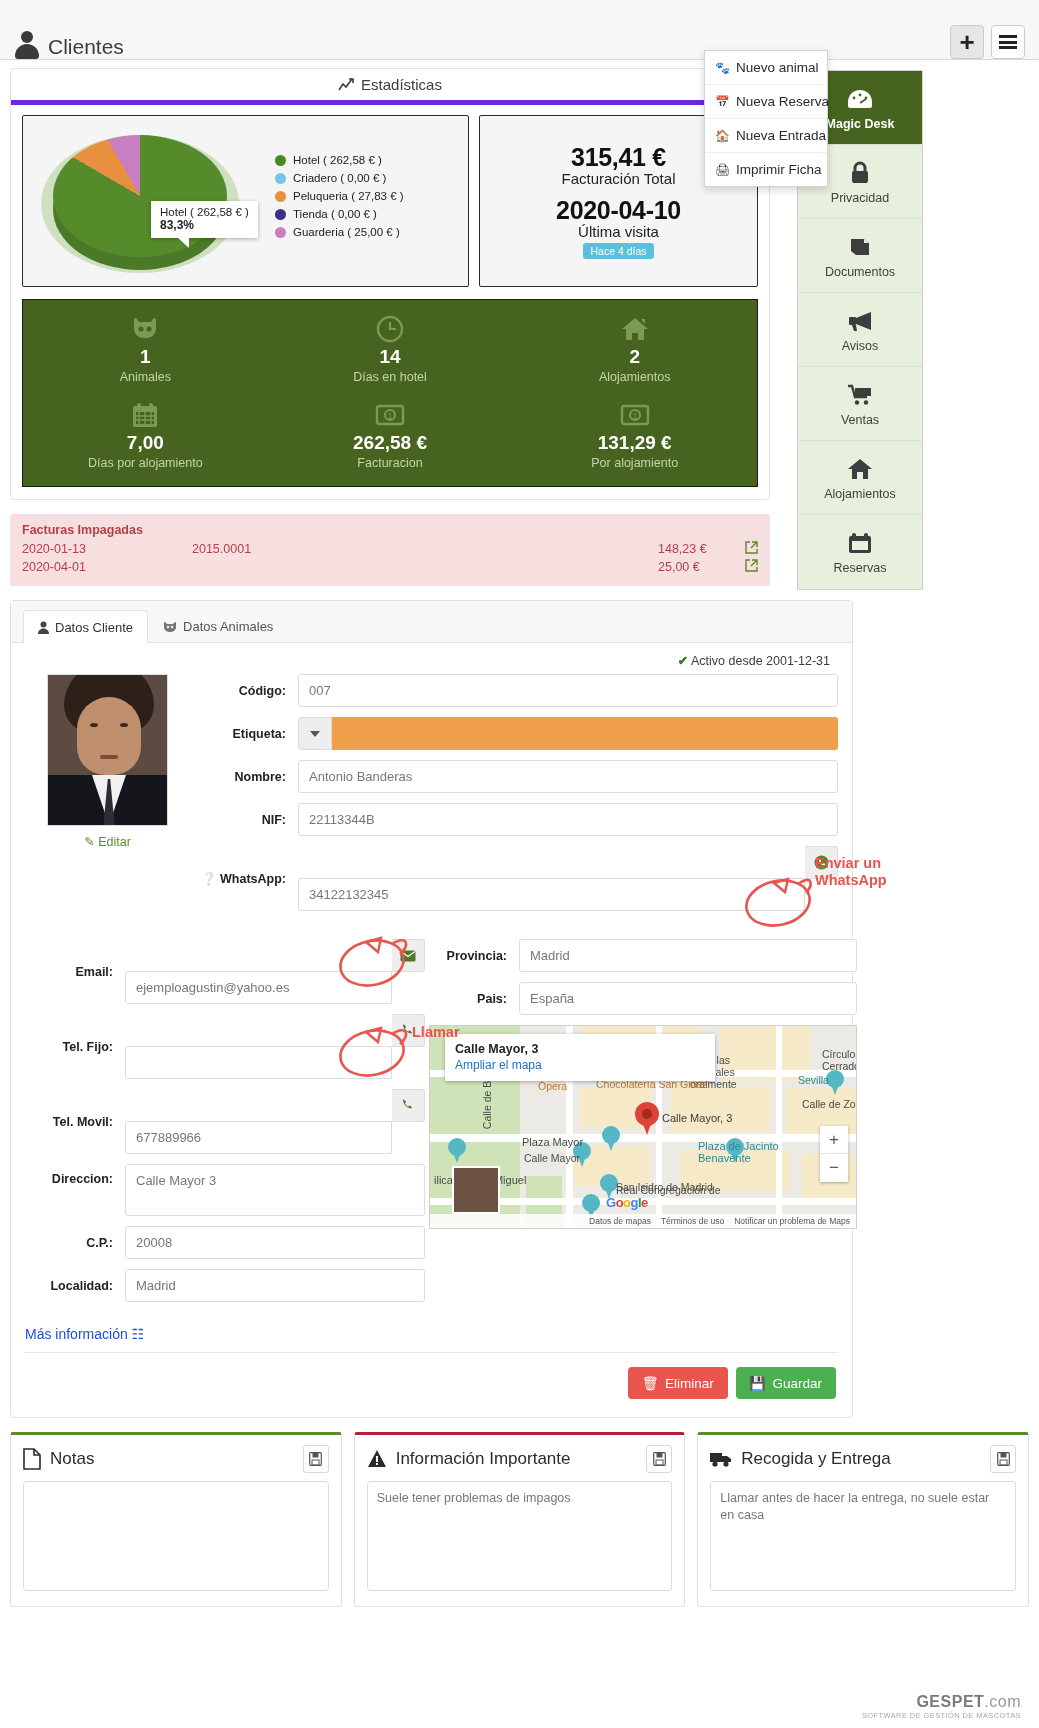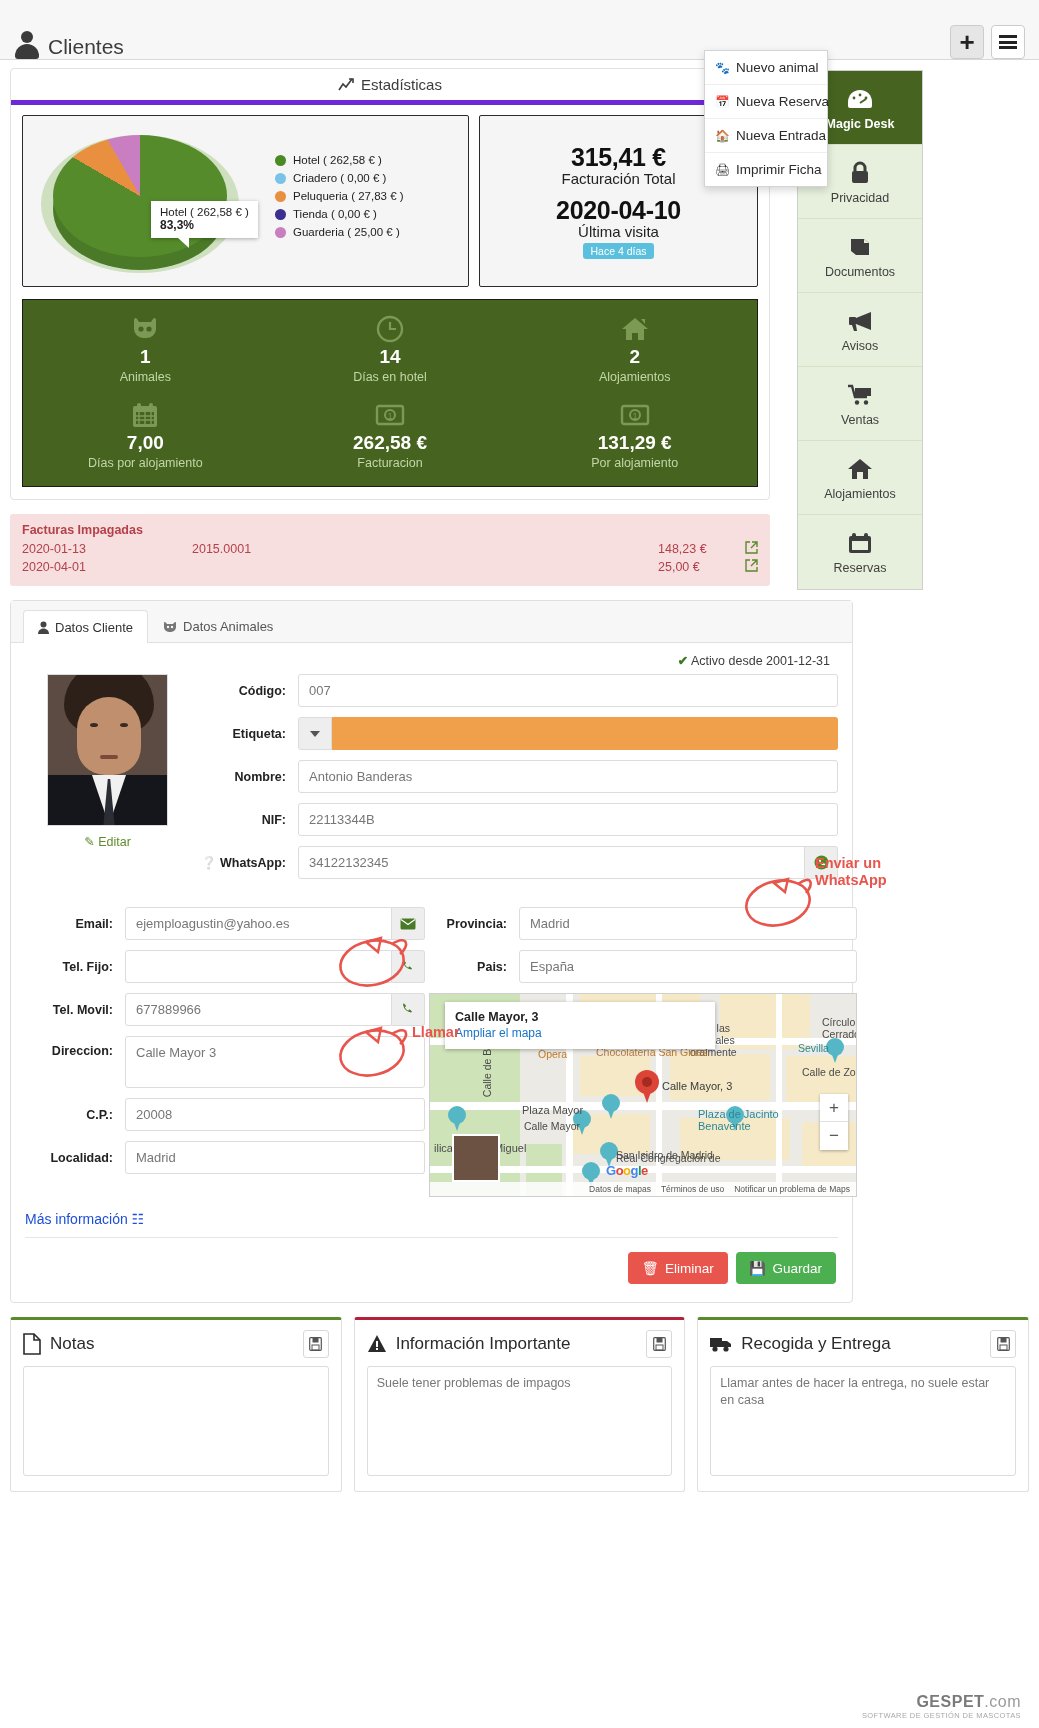--- a/index.html
+++ b/index.html
@@ -157,21 +157,21 @@
   .finput::placeholder{ color:#888; }
   .tagctrl { display:flex; height:33px; }
   .tagbtn { width:34px; border:1px solid #dcdcdc; background:#eee; border-radius:3px 0 0 3px;
             display:flex; align-items:center; justify-content:center; cursor:pointer; }
   .tagbar { flex:1 1 auto; background:#f0a04b; border:1px solid #f0a04b; border-left:none; border-radius:0 3px 3px 0;}
   .caret-d { width:0;height:0;border-left:5px solid transparent;border-right:5px solid transparent;border-top:6px solid #555;}
   .iconbtn {
     width:33px; height:33px; border:1px solid #dcdcdc; border-left:none; border-radius:0 3px 3px 0;
     background:#eee; display:flex; align-items:center; justify-content:center; color:#4a7a28; cursor:pointer;
   }
-  .finput.withbtn { border-radius:3px 0 0 3px; }
+  .finput.withbtn { border-radius:3px 0 0 3px;margin-top:32px; }
 
   
   .lower { display:flex; margin-top:18px; }
   .lowL { width:400px; flex:0 0 400px; }
   .lowR { flex:1 1 auto; padding-left:4px;}
   .lowL .flabel { width:100px; flex:0 0 100px; }
   .lowR .flabel { width:90px; flex:0 0 90px; }
   .ftext {
     flex:1 1 auto; height:52px; border:1px solid #dcdcdc; border-radius:3px; background:#fff;
     font-size:13px; color:#777; padding:8px 10px; resize:none;

